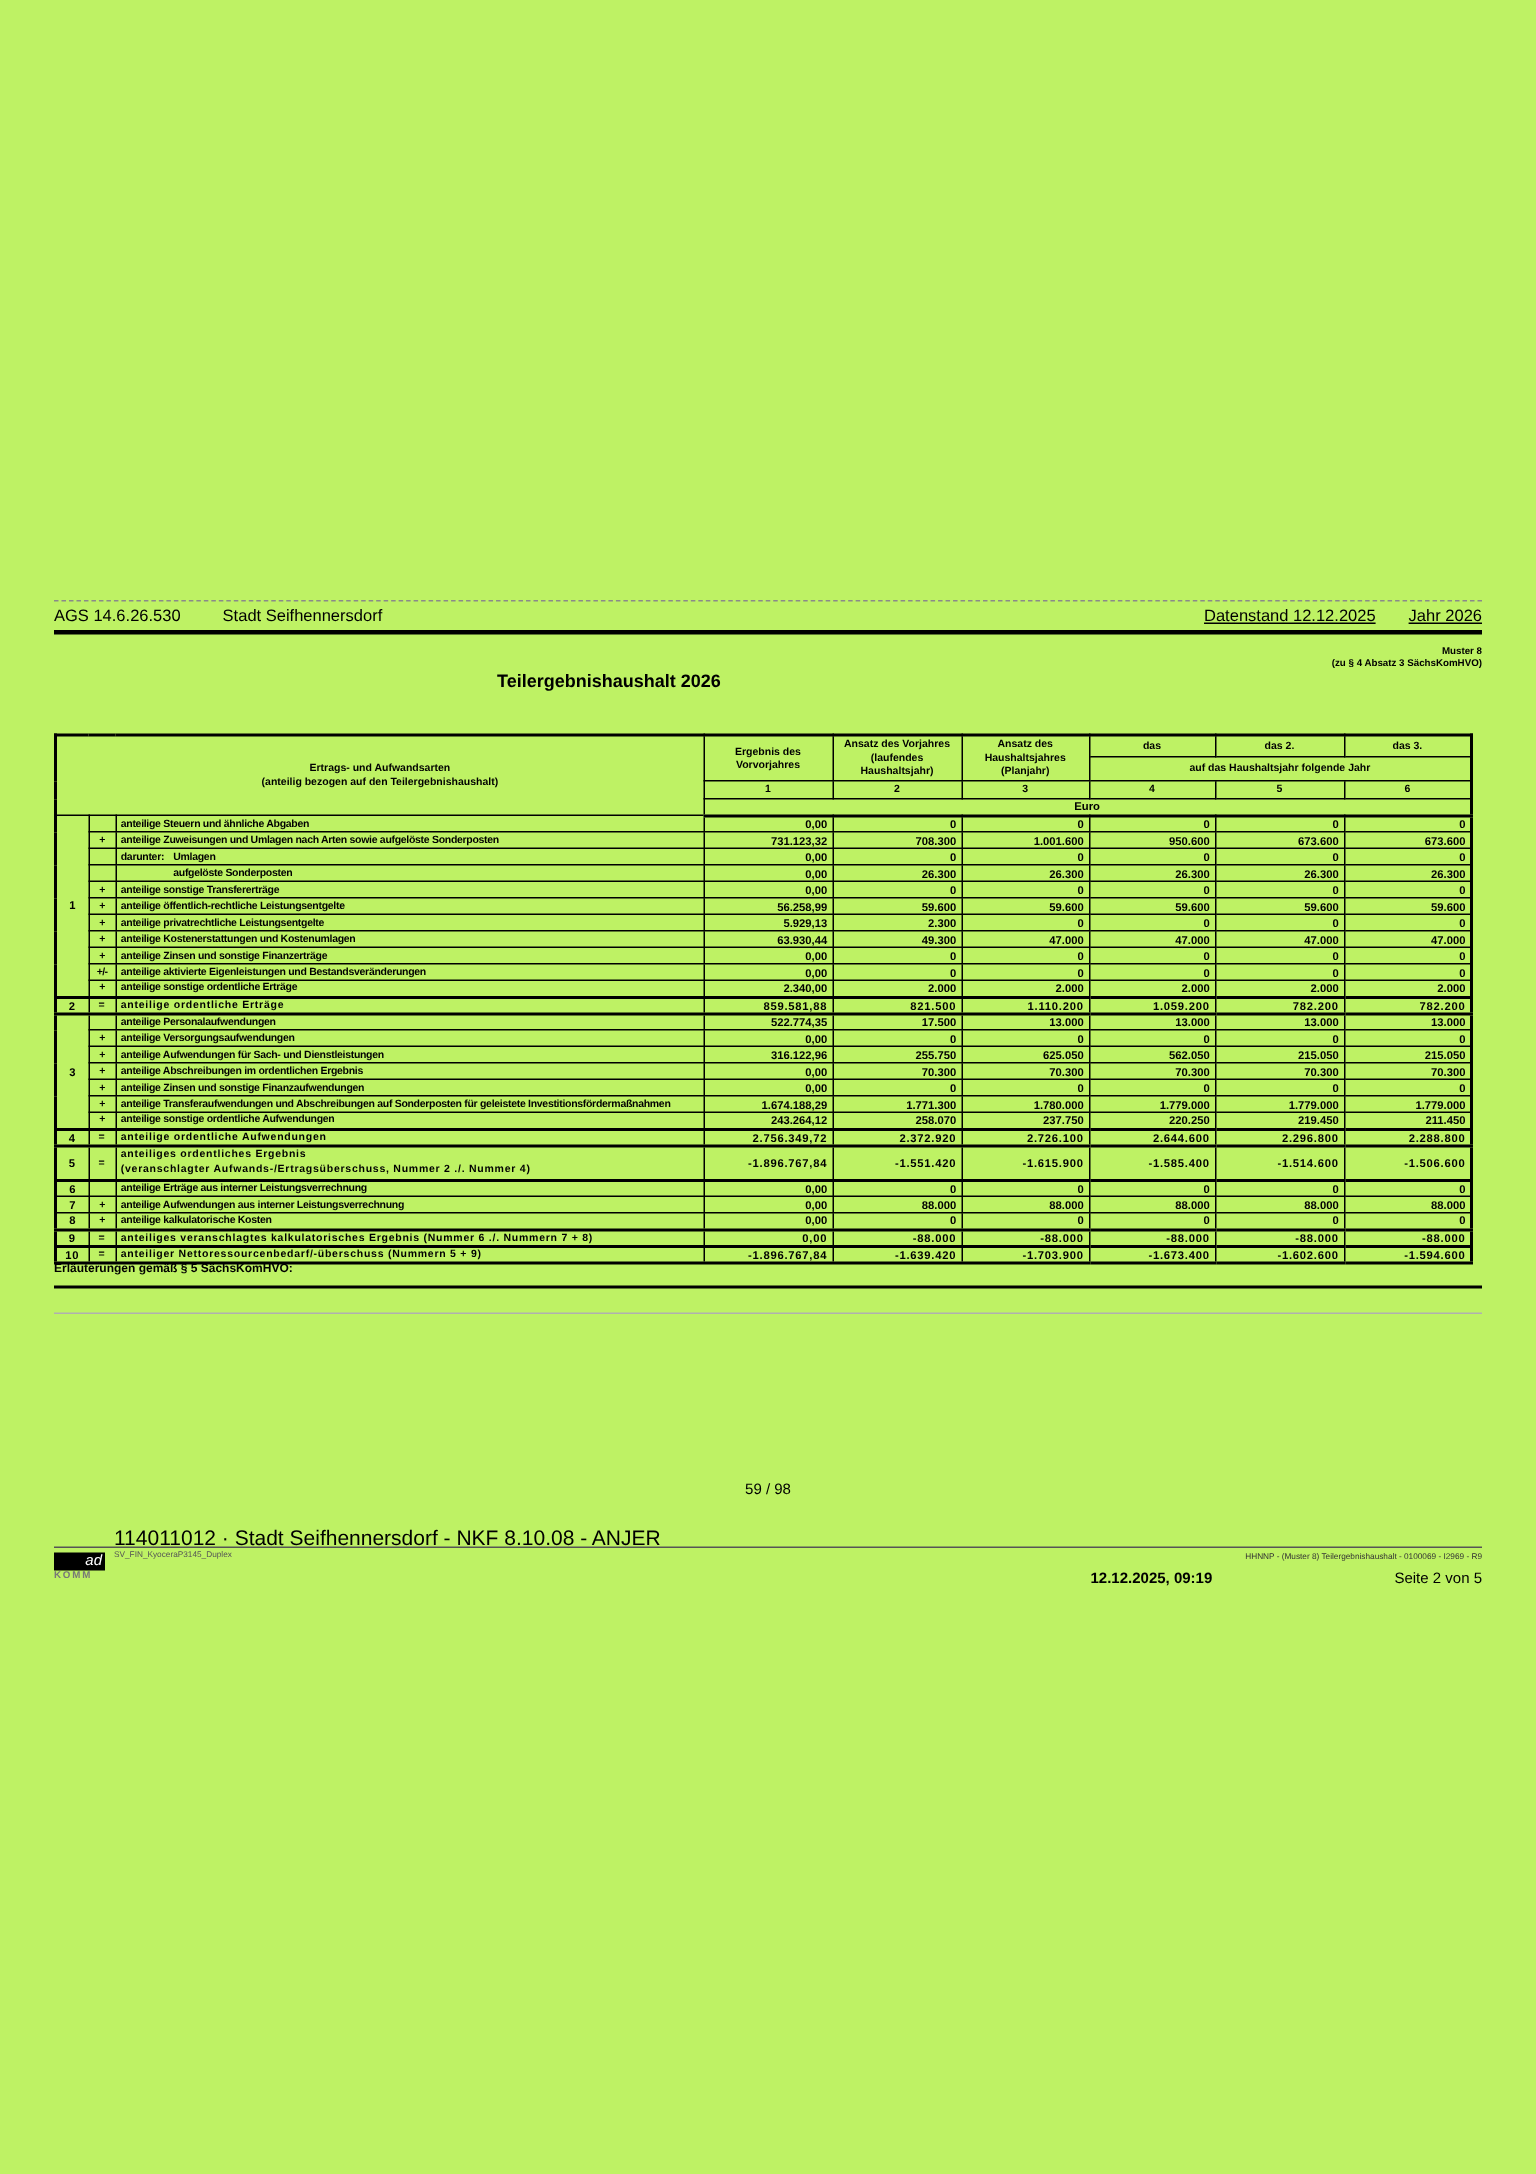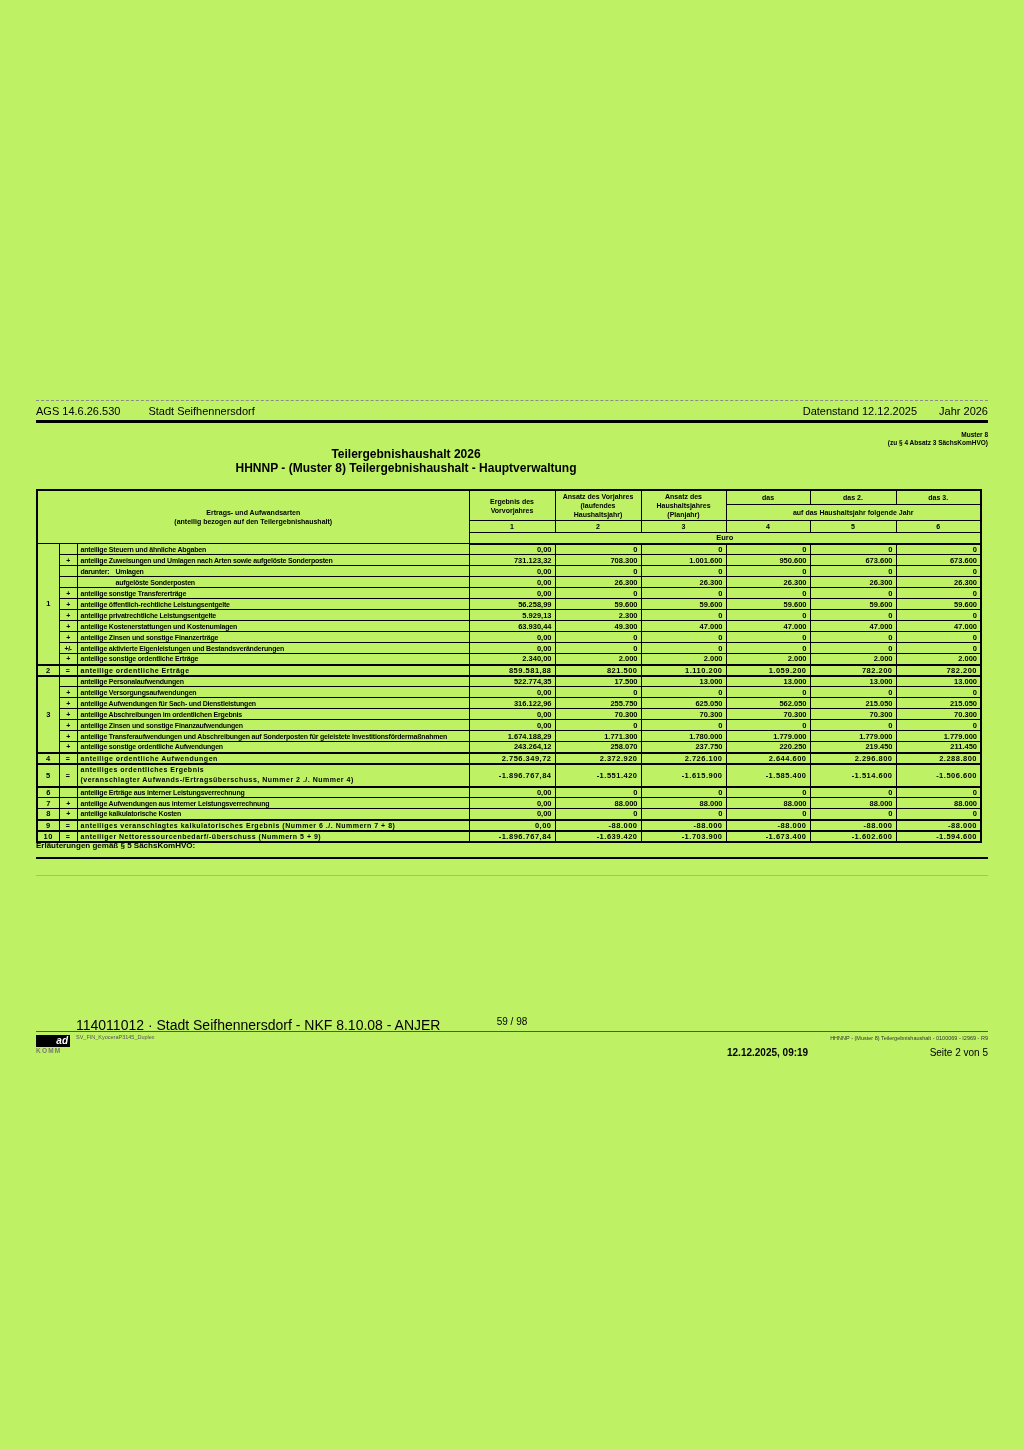--- a/index.html
+++ b/index.html
@@ -7,21 +7,21 @@
   #page {
     position:relative; width:1024px; height:1449px; background:#bef264;
     font-family:"Liberation Sans", sans-serif; color:#000; overflow:hidden;
   }
   .abs { position:absolute; }
 
   
   #perforation-line { top:400px; left:36px; width:952px; border-top:1px dashed #8a8a8a; }
   #hdr-left  { top:405px; left:36px;  font-size:11px; }
   #hdr-left span.gap  { margin-right:28px; }
-  #hdr-right { top:405px; right:36px; font-size:11px; text-align:center; }
+  #hdr-right { top:405px; right:36px; font-size:11px; text-align:center;text-decoration:underline; }
   #hdr-right span.gap { margin-right:22px; }
   #double-rule { top:420px; left:36px; width:952px; height:2px;
                  border-top:2px solid #000; border-bottom:1px solid #000; }
   #muster { top:431px; right:36px; text-align:right; font-size:6.5px; line-height:7.5px; font-weight:bold; }
   #title  { top:447px; left:0; width:812px; text-align:center; font-size:12px; font-weight:bold; line-height:14px; }
 
   
   #table-wrap { top:489px; left:36px; }
   table.budget { border-collapse:collapse; table-layout:fixed; border:2px solid #000; }
   table.budget td { border:1px solid #000; font-weight:bold; vertical-align:middle;
@@ -42,26 +42,26 @@
   tr.h1 { height:13px; } tr.h2 { height:15px; } tr.h3 { height:10px; }
 
   
   #erl-label { top:841px; left:36px; font-size:8px; font-weight:bold; }
   #erl-line1 { top:857px; left:36px; width:952px; border-top:2px solid #000; }
   #erl-line2 { top:875px; left:36px; width:952px; border-top:1px solid #b0b0b0; }
 
   
   #footer-line { top:1031px; left:36px; width:952px; border-top:1px solid #555; }
   #logo { top:1035px; left:36px; width:34px; }
-  #logo .logo-top { background:#000; color:#fff; font-size:10px; font-weight:bold; font-style:italic;
+  #logo .logo-top { background:#000; color:#fff; font-size:10px; font-weight:normal; font-style:italic;
                     height:12px; line-height:12px; text-align:right; padding-right:2px; }
   #logo .logo-bottom { font-size:6.5px; font-weight:bold; letter-spacing:1.2px; color:#787878; line-height:8px; }
   #printer-info { top:1034px; left:76px; font-size:5.5px; color:#555; }
   #doc-info     { top:1017px; left:76px; font-size:14px; }
-  #page-counter { top:1016px; left:462px; width:100px; text-align:center; font-size:10px; }
+  #page-counter { top:988px; left:462px; width:100px; text-align:center; font-size:10px; }
   #report-ref   { top:1035px; right:36px; font-size:5.5px; color:#333; text-align:right; }
   #datetime     { top:1047px; left:727px; font-size:10px;font-weight:bold; }
   #page-label   { top:1047px; right:36px; font-size:10px; text-align:center; }
 </style>
 </head>
 <body>
 
 <div id="page">
 
   <div class="abs" id="perforation-line"></div>
@@ -74,21 +74,20 @@
   </div>
   <div class="abs" id="double-rule"></div>
 
   <div class="abs" id="muster">
     <div>Muster 8</div>
     <div>(zu § 4 Absatz 3 SächsKomHVO)</div>
   </div>
 
   <div class="abs" id="title">
     <div>Teilergebnishaushalt 2026</div>
-    <div>HHNNP - (Muster 8) Teilergebnishaushalt - Hauptverwaltung</div>
   </div>
 
   <div class="abs" id="table-wrap">
     <table class="budget">
       <colgroup>
         <col style="width:22px">
           <col style="width:18px">
           <col style="width:392px">
         <col style="width:86px">
           <col style="width:86px">

